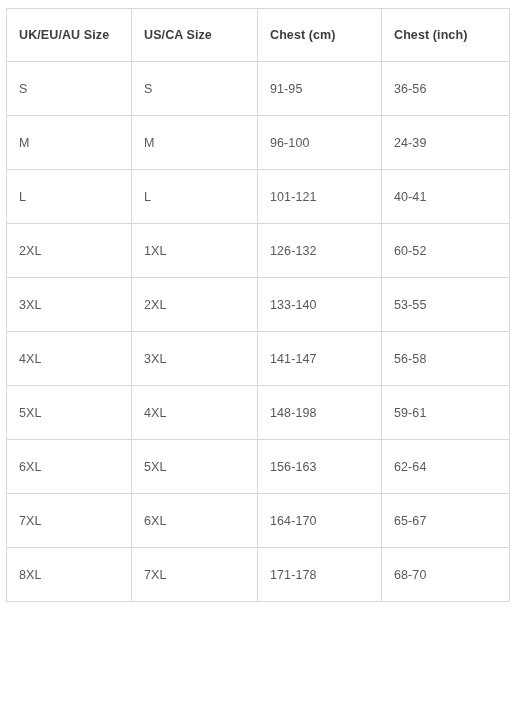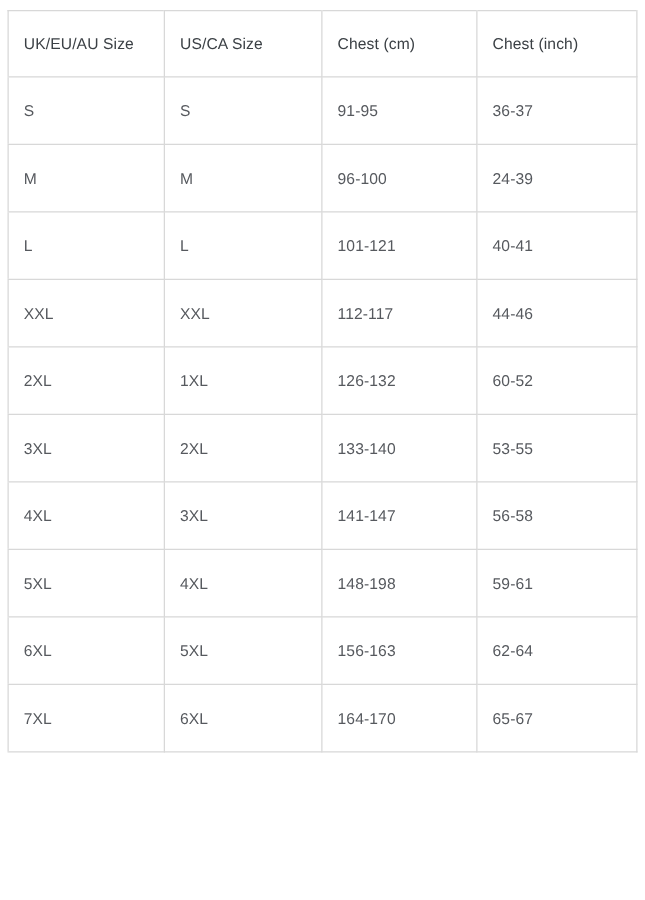--- a/index.html
+++ b/index.html
@@ -41,21 +41,21 @@
     border-bottom: 1px solid #d8d8d8;
     text-align: left;
     vertical-align: middle;
     padding: 0 12px;
     box-sizing: border-box;
   }
 
   table.size-chart th {
     height: 53px;
     font-size: 12.5px;
-    font-weight: normal;
+    font-weight: bold;
     color: #3b4045;
     letter-spacing: 0.1px;
   }
 
   table.size-chart td {
     height: 54px;
     font-size: 12.5px;
     font-weight: normal;
     color: #56595e;
     letter-spacing: 0.1px;
@@ -78,39 +78,33 @@
         <th>US/CA Size</th>
         <th>Chest (cm)</th>
         <th>Chest (inch)</th>
       </tr>
     </thead>
     <tbody>
       <tr>
         <td>S</td>
         <td>S</td>
         <td>91-95</td>
-        <td>36-37</td>
+        <td>36-56</td>
       </tr>
       <tr>
         <td>M</td>
         <td>M</td>
         <td>96-100</td>
         <td>24-39</td>
       </tr>
       <tr>
         <td>L</td>
         <td>L</td>
         <td>101-121</td>
         <td>40-41</td>
-      </tr>
-      <tr>
-        <td>XXL</td>
-        <td>XXL</td>
-        <td>112-117</td>
-        <td>44-46</td>
       </tr>
       <tr>
         <td>2XL</td>
         <td>1XL</td>
         <td>126-132</td>
         <td>60-52</td>
       </tr>
       <tr>
         <td>3XL</td>
         <td>2XL</td>
@@ -134,15 +128,21 @@
         <td>5XL</td>
         <td>156-163</td>
         <td>62-64</td>
       </tr>
       <tr>
         <td>7XL</td>
         <td>6XL</td>
         <td>164-170</td>
         <td>65-67</td>
       </tr>
+      <tr>
+        <td>8XL</td>
+        <td>7XL</td>
+        <td>171-178</td>
+        <td>68-70</td>
+      </tr>
     </tbody>
   </table>
 </div>
 
 </body></html>

